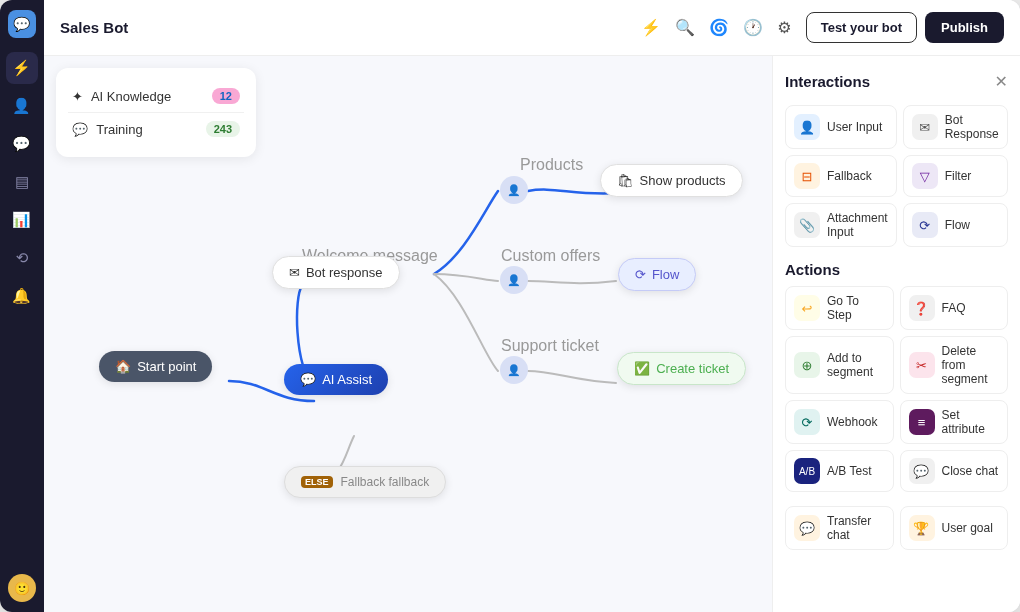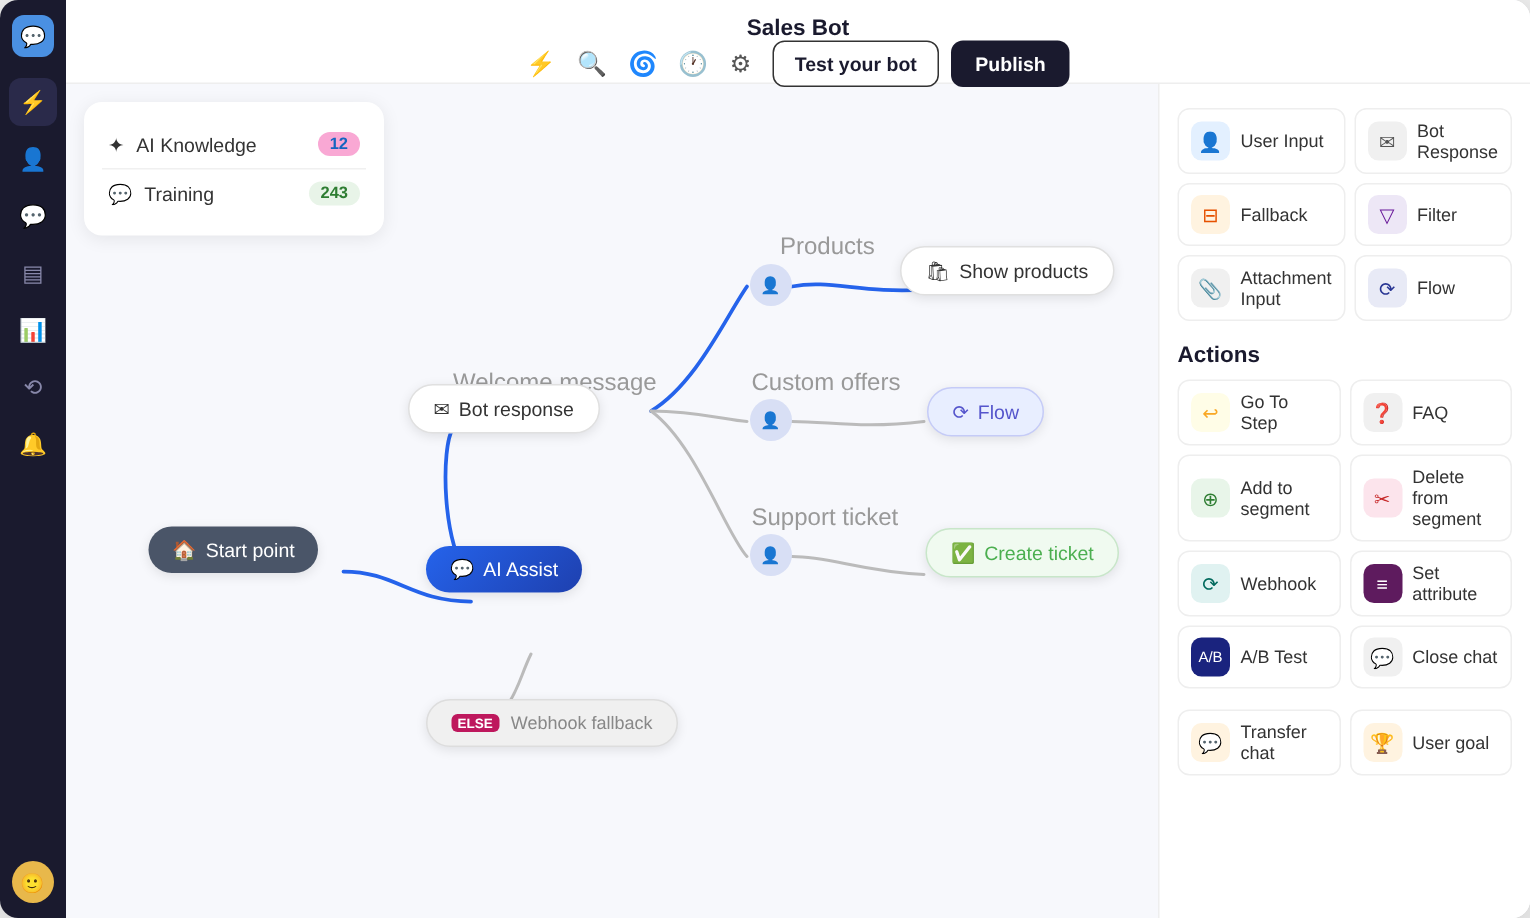--- a/index.html
+++ b/index.html
@@ -68,21 +68,20 @@
     
     .topbar {
       display: flex;
       align-items: center;
       justify-content: space-between;
       padding: 10px 16px;
       background: #fff;
       border-bottom: 1px solid #eee;
       height: 56px;
       flex-shrink: 0;
-      flex-direction: column;
     }
     .topbar-title {
       font-weight: 700;
       font-size: 15px;
       color: #1a1a2e;
     }
     .topbar-icons {
       display: flex;
       align-items: center;
       gap: 14px;
@@ -300,21 +299,21 @@
     .int-deepblue { background: #1a237e; color: #fff; }
     .int-maroon { background: #5e1b5e; color: #fff; }
 
     .section-title { font-size: 15px; font-weight: 700; color: #1a1a2e; margin-bottom: 8px; }
 
     .node-label-products { left: 476px; top: 100px; }
     .node-label-custom   { left: 457px; top: 191px; }
     .node-label-support  { left: 457px; top: 281px; text-align: center; }
 
     .else-badge {
-      background: #be185d;
+      background: #a16207;
       color: #fff;
       font-size: 9px;
       font-weight: 700;
       border-radius: 4px;
       padding: 1px 4px;
       margin-right: 2px;
     }
   </style>
 </head>
 <body>
@@ -431,24 +430,28 @@
         <span>Flow</span>
       </div>
 
       <div class="node node-create-ticket">
         <span style="color:#4caf50">✅</span>
         <span>Create ticket</span>
       </div>
 
       <div class="node node-default-fallback">
         <span class="else-badge">ELSE</span>
-        <span>Webhook fallback</span>
+        <span>Fallback fallback</span>
       </div>
 
       <div class="right-panel">
+        <div class="right-panel-header">
+          <span class="right-panel-title">Interactions</span>
+          <span class="close-btn">✕</span>
+        </div>
 
         <div class="interaction-grid">
           <div class="interaction-item">
             <div class="int-icon int-blue">👤</div>
             <span>User Input</span>
           </div>
           <div class="interaction-item">
             <div class="int-icon int-gray">✉</div>
             <span>Bot Response</span>
           </div>

